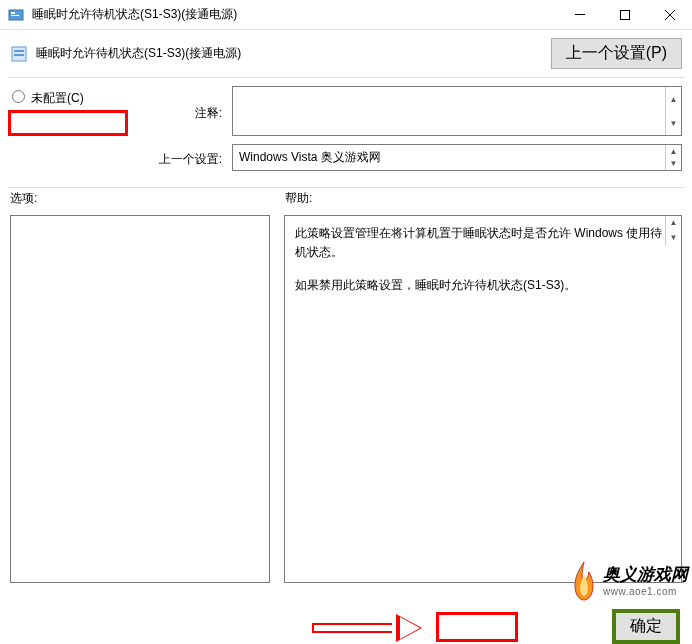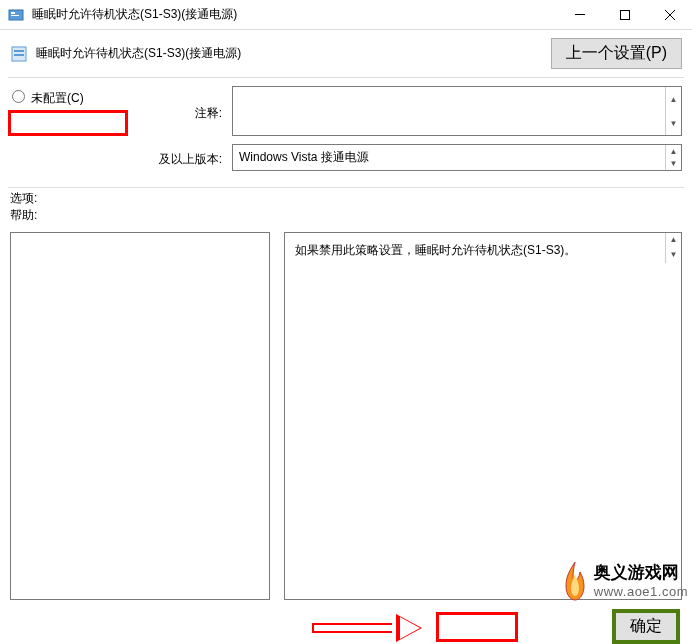--- a/index.html
+++ b/index.html
@@ -26,21 +26,21 @@
 .red-highlight.r1 { top: 24px; left: -2px; width: 120px; height: 26px; }
 
 .right-col { flex: 1; }
 .field-row { display: flex; gap: 10px; margin-bottom: 8px; align-items: center; margin-left: 12px; }
 .field-label { width: 70px; text-align: right; padding-top: 4px; }
 .field-box { flex: 1; border: 1px solid #7a7a7a; background: #fff; min-height: 50px; padding: 4px 6px; position: relative; }
 .field-box .spin { position: absolute; right: 0; top: 0; bottom: 0; width: 16px; display: flex; flex-direction: column; }
 .field-box .spin div { flex: 1; display: flex; align-items: center; justify-content: center; font-size: 8px; color: #555; border-left: 1px solid #ccc; }
 .field-box.single { min-height: 24px; }
 
-.section-labels { display: flex; padding: 2px 2px 8px 10px; flex-direction: column; }
+.section-labels { display: flex; padding: 2px 2px 8px 10px; }
 .section-labels .lbl1 { width: 275px; }
 
 .main-area { display: flex; padding: 0 10px; gap: 14px; height: 368px; }
 .options-box { width: 260px; border: 1px solid #7a7a7a; background: #fff; }
 .help-box { flex: 1; border: 1px solid #7a7a7a; background: #fff; padding: 8px 10px; position: relative; line-height: 1.6; }
 .help-box p { margin-bottom: 14px; }
 .help-box .spin { position: absolute; right: 0; top: 0; width: 16px; display: flex; flex-direction: column; height: 30px; }
 .help-box .spin div { flex: 1; display: flex; align-items: center; justify-content: center; font-size: 8px; color: #555; border-left: 1px solid #ccc; }
 
 .footer { position: absolute; bottom: 0; left: 0; right: 0; height: 36px; display: flex; align-items: center; justify-content: flex-end; padding-right: 12px; gap: 10px; }
@@ -49,22 +49,22 @@
 .arrow .shaft { position: absolute; top: 6px; left: 0; width: 80px; height: 10px; border: 2px solid #f00; border-right: none; }
 .arrow .head { position: absolute; right: 0; top: -3px; width: 0; height: 0; border-left: 24px solid transparent; border-top: 14px solid transparent; border-bottom: 14px solid transparent; }
 .arrow .head::before { content: ""; position: absolute; left: -26px; top: -14px; width: 0; height: 0; border-left: 26px solid #f00; border-top: 14px solid transparent; border-bottom: 14px solid transparent; }
 .arrow .head::after { content: ""; position: absolute; left: -22px; top: -11px; width: 0; height: 0; border-left: 20px solid #fff; border-top: 11px solid transparent; border-bottom: 11px solid transparent; }
 
 .red-highlight.r2 { position: absolute; bottom: 2px; left: 436px; width: 82px; height: 30px; border: 3px solid #f00; pointer-events: none; }
 
 .watermark { position: absolute; right: 4px; bottom: 42px; display: flex; align-items: center; gap: 4px; pointer-events: none; }
 .watermark .flame { width: 30px; height: 44px; }
 .watermark .wm-text { display: flex; flex-direction: column; }
-.watermark .wm-text .t1 { font-size: 17px; font-weight: bold; color: #000; }
-.watermark .wm-text .t2 { font-size: 13px; color: #666; letter-spacing: 0.5px; }
+.watermark .wm-text .t1 { font-size: 17px; font-weight: bold; color: #000; font-style: italic; }
+.watermark .wm-text .t2 { font-size: 10px; color: #666; letter-spacing: 0.5px; }
 
 svg { display: block; }
 </style>
 </head>
 <body>
 
 <div class="titlebar">
   <span class="app-icon">
     <svg viewBox="0 0 16 16">
         <rect x="1" y="3" width="14" height="10" fill="#5b9bd5" stroke="#2e75b6"></rect>
@@ -118,23 +118,23 @@
       <div class="field-label">注释:</div>
       <div class="field-box">
         <span></span>
         <div class="spin">
             <div>▲</div>
             <div>▼</div>
           </div>
       </div>
     </div>
     <div class="field-row">
-      <div class="field-label">及以上版本:</div>
+      <div class="field-label">上一个设置:</div>
       <div class="field-box single">
-        <span>Windows Vista 接通电源</span>
+        <span>Windows Vista 奥义游戏网</span>
         <div class="spin">
             <div>▲</div>
             <div>▼</div>
           </div>
       </div>
     </div>
   </div>
 </div>
 
 <hr class="divider">
@@ -144,20 +144,21 @@
   <div>帮助:</div>
 </div>
 
 <div class="main-area">
   <div class="options-box"></div>
   <div class="help-box">
     <div class="spin">
         <div>▲</div>
         <div>▼</div>
       </div>
+    <p>此策略设置管理在将计算机置于睡眠状态时是否允许 Windows 使用待机状态。</p>
     <p>如果禁用此策略设置，睡眠时允许待机状态(S1-S3)。</p>
   </div>
 </div>
 
 <div class="footer">
   <button class="btn primary">确定</button>
 </div>
 
 <div class="arrow">
   <div class="shaft"></div>

